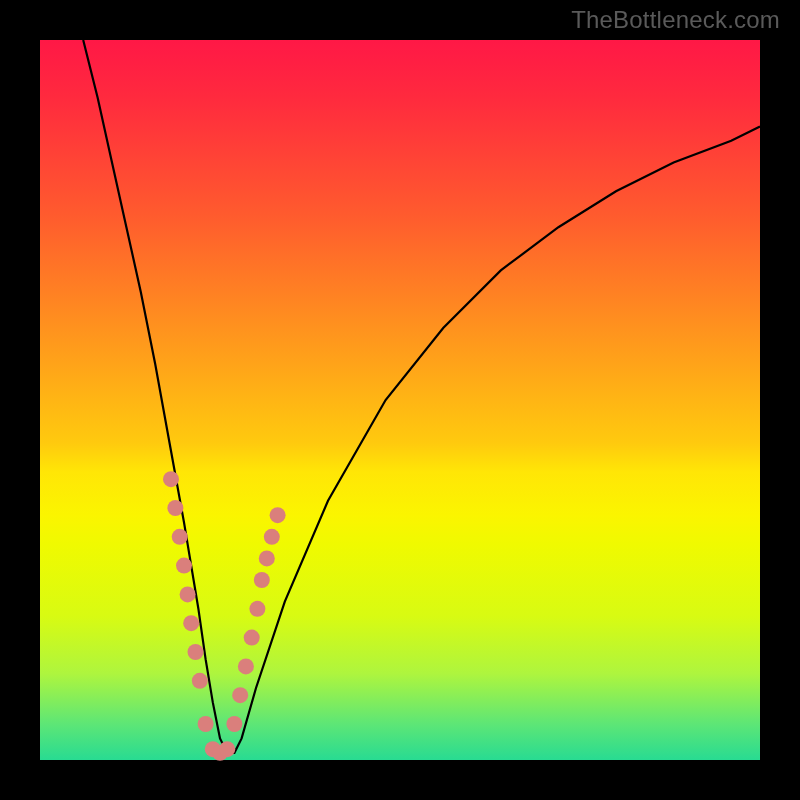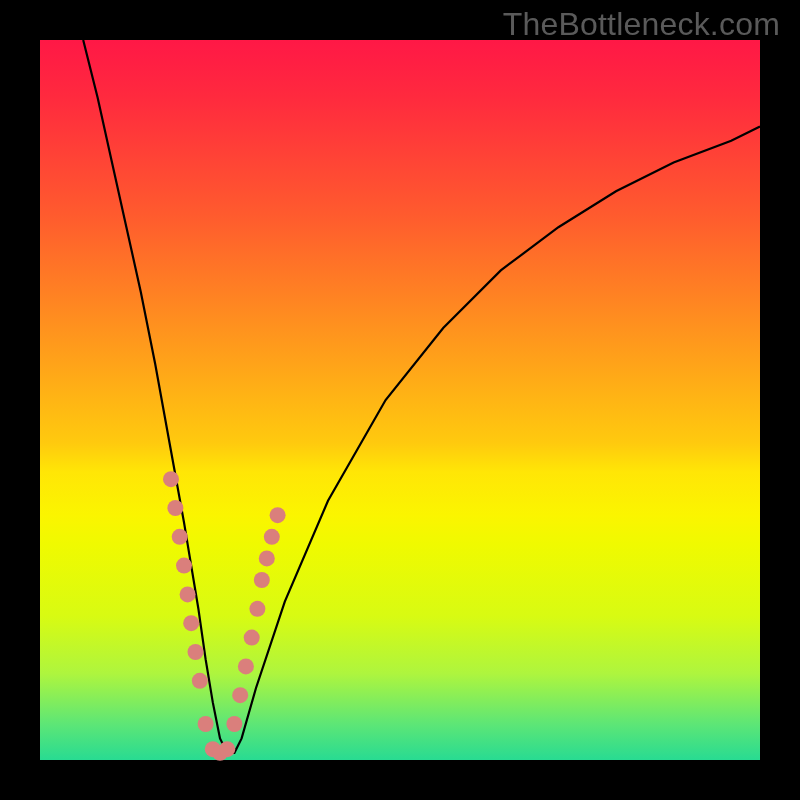--- a/index.html
+++ b/index.html
@@ -43,21 +43,21 @@
       #aef53e 88%,
       #5de676 95%,
       #28db92 100%
     );
   }
   .watermark {
     position: absolute;
     top: 6px;
     right: 20px;
     color: #5a5a5a;
-    font-size: 32px;
+    font-size: 24px;
     font-weight: 500;
     letter-spacing: 0.2px;
     user-select: none;
   }
   svg.curve {
     position: absolute;
     left: 0;
     top: 0;
     width: 720px;
     height: 720px;

